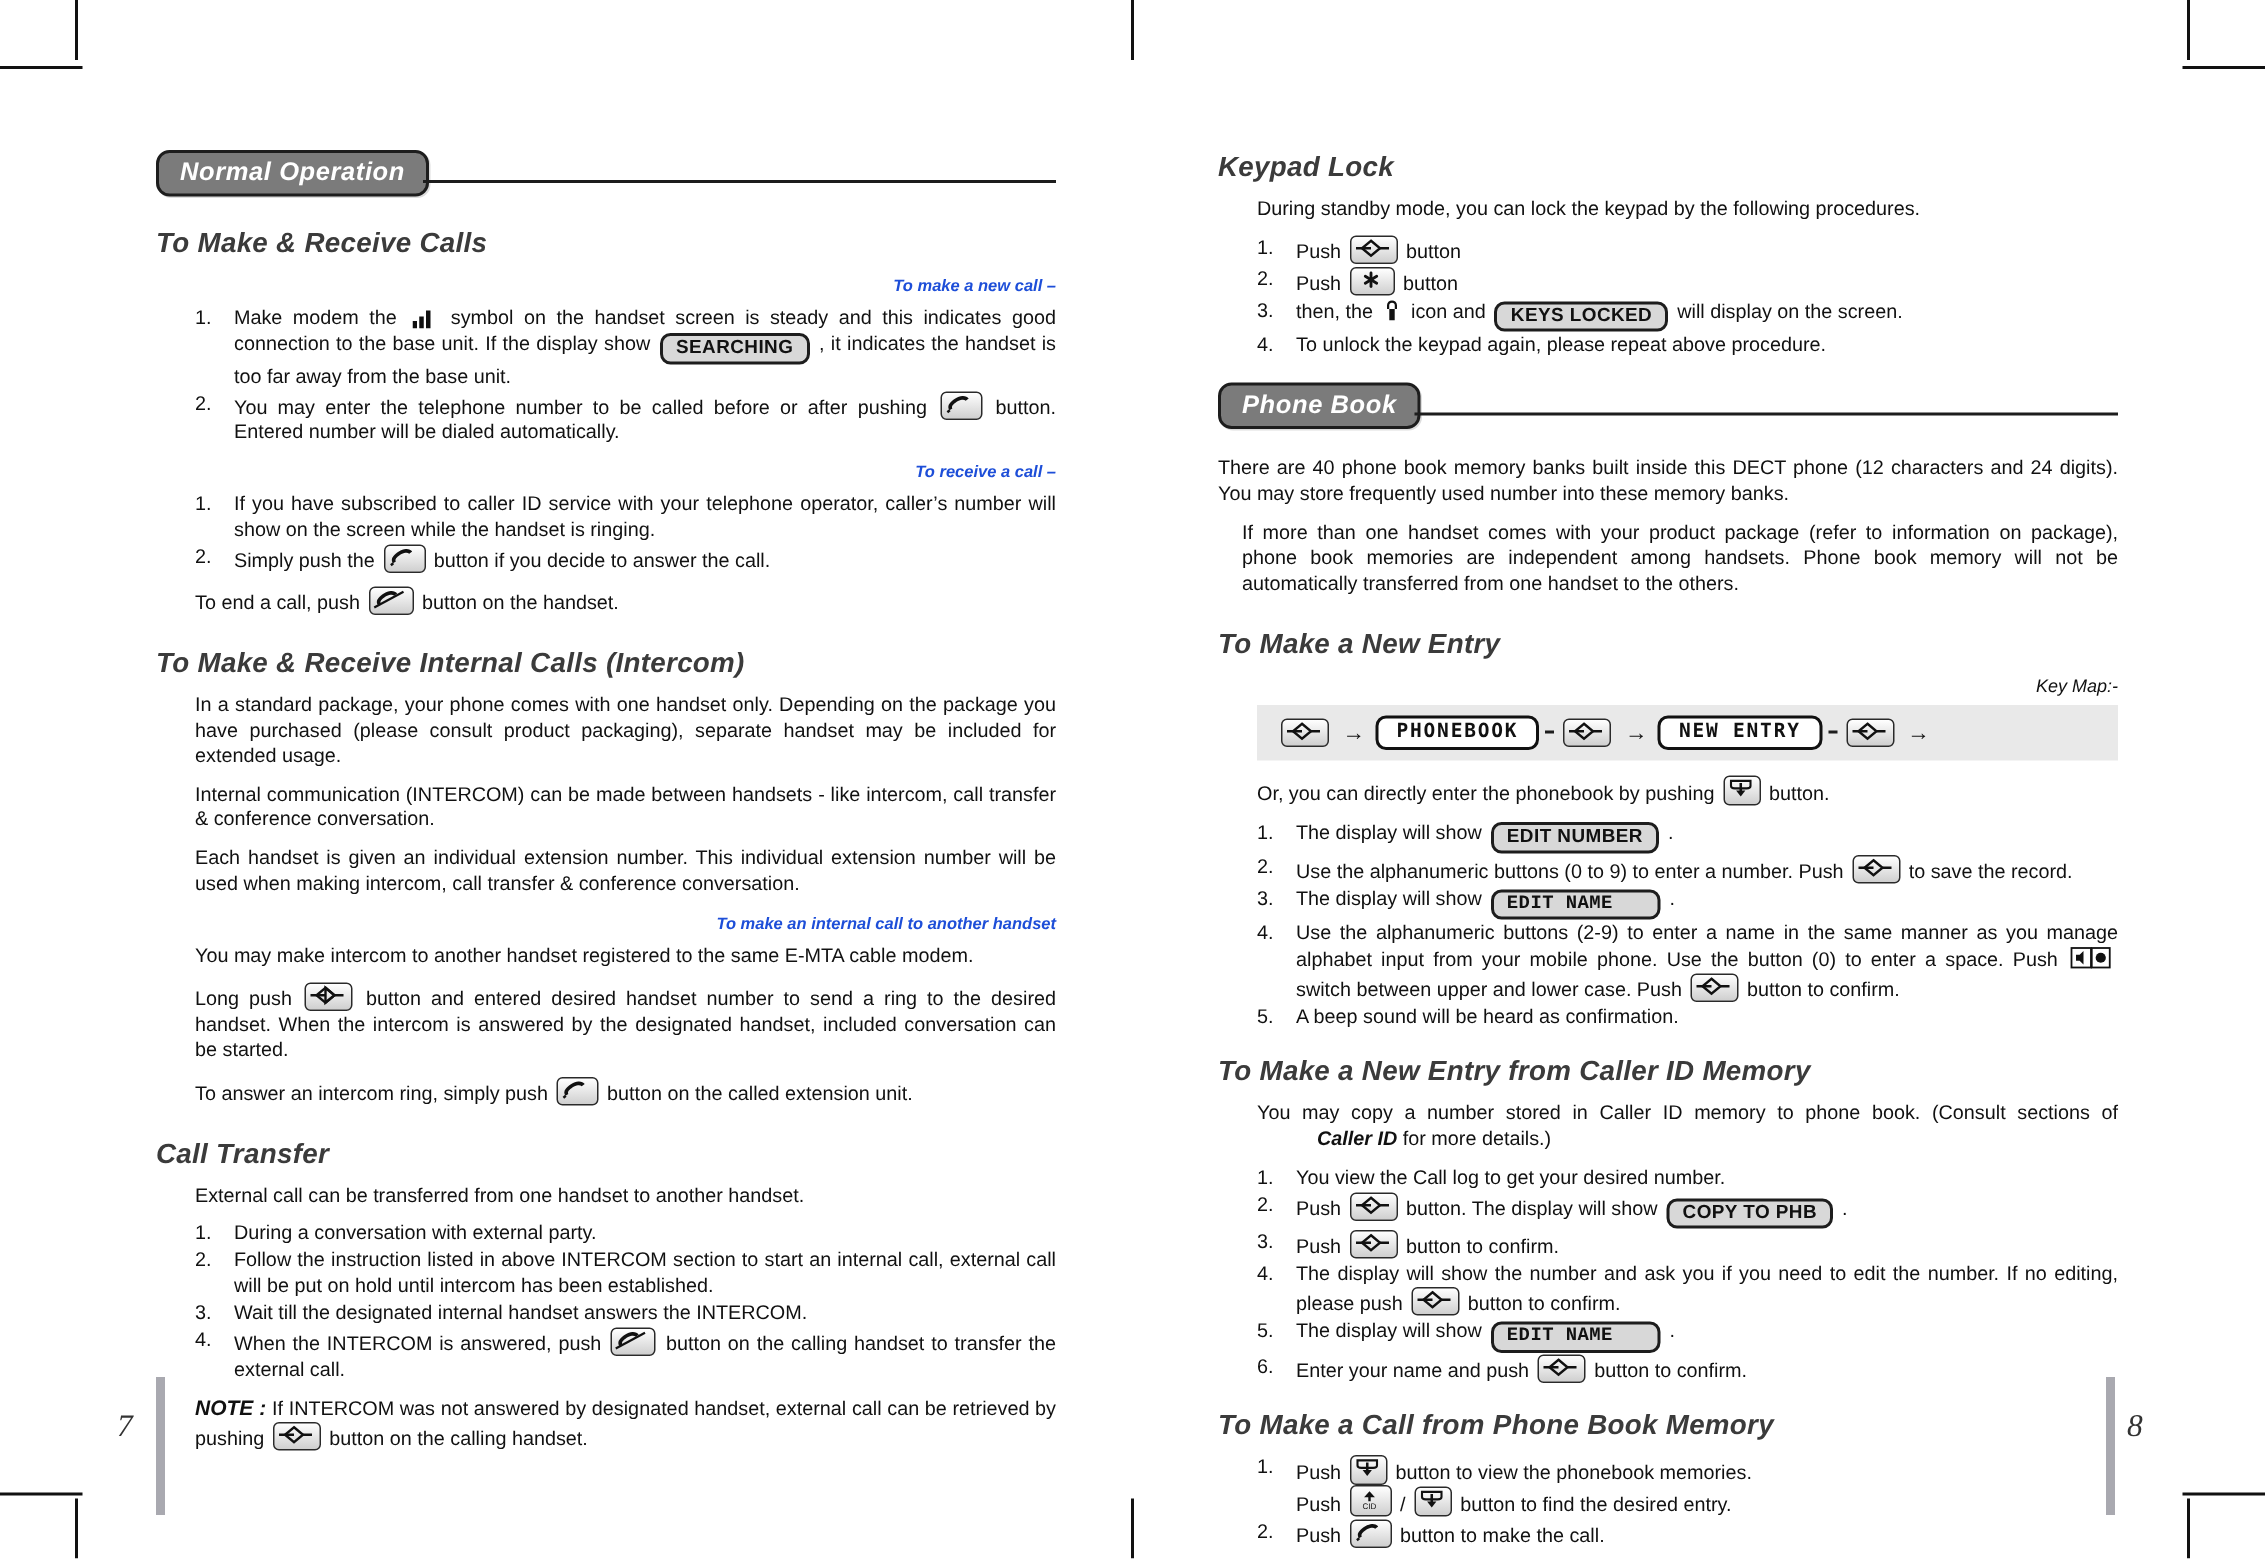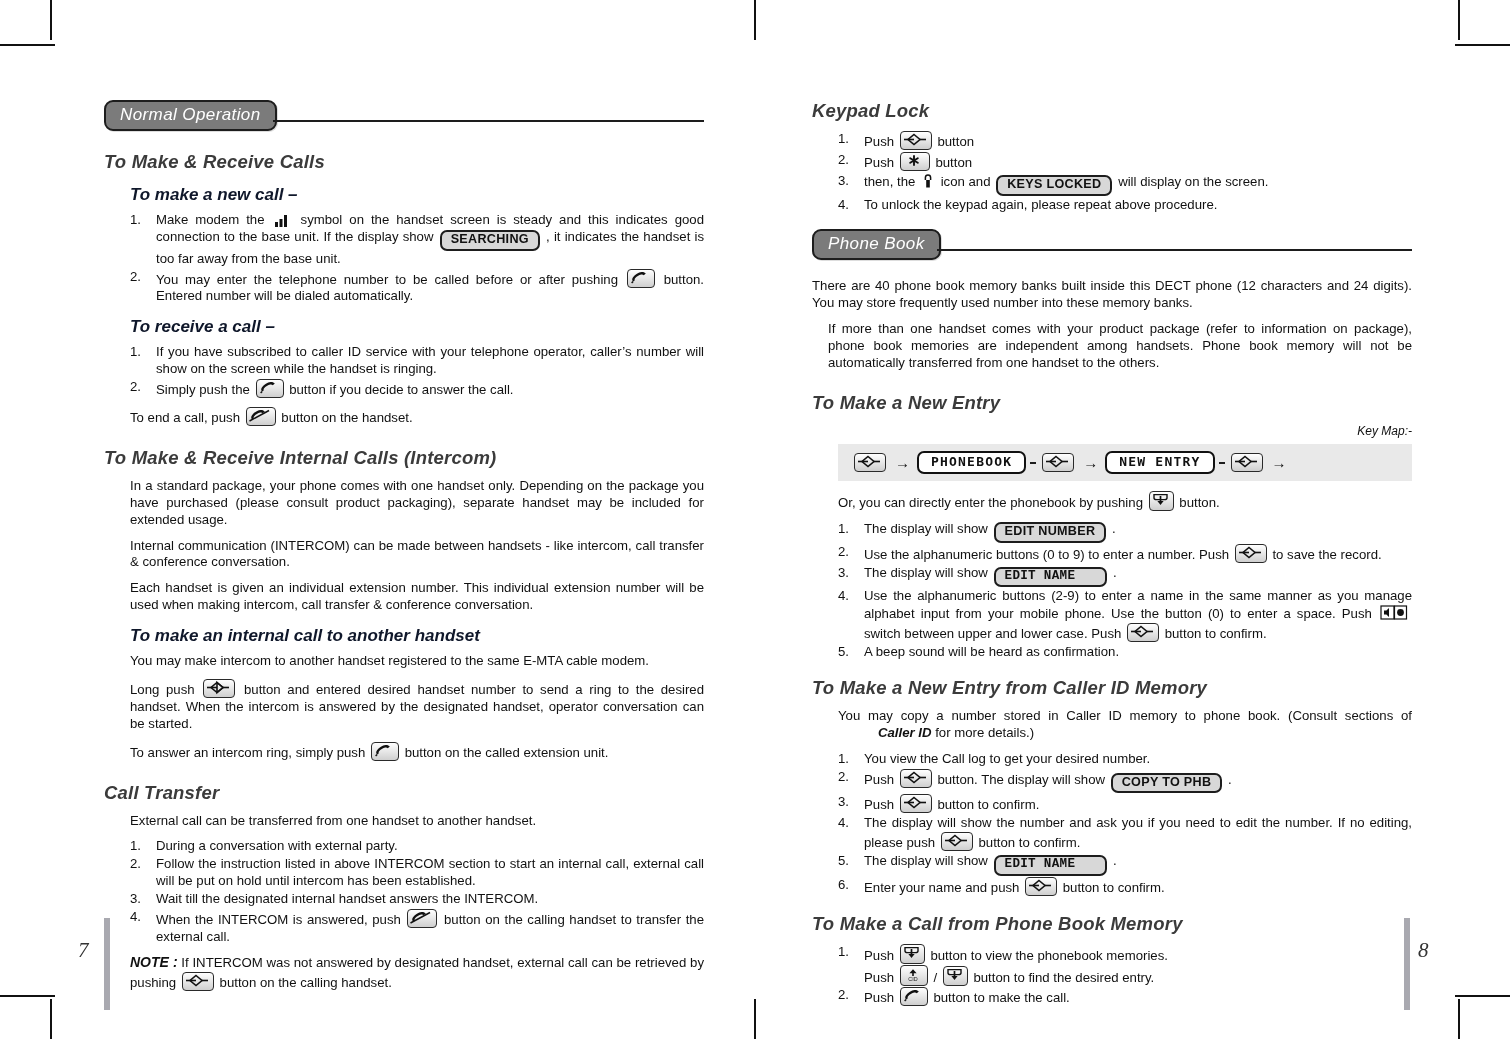--- a/index.html
+++ b/index.html
@@ -56,21 +56,21 @@
     margin-bottom: 18px;
   }
   .banner {
     display: inline-block;
     background: #7b7b7b;
     color: #ffffff;
     border: 2px solid #1d1d1d;
     border-radius: 9px;
     padding: 3px 14px 4px 14px;
     font-style: italic;
-    font-weight: normal;
+    font-weight: bold;
     font-size: 17px;
     letter-spacing: 0.4px;
     white-space: nowrap;
     box-shadow: 1px 1px 0 #00000022;
   }
   .banner-rule {
     flex: 1;
     height: 2px;
     background: #1d1d1d;
     margin-left: -4px;
@@ -83,23 +83,24 @@
     font-weight: bold;
     font-size: 18.5px;
     color: #3b3b3b;
     margin: 20px 0 9px 0;
     letter-spacing: 0.2px;
   }
   h2.sec.tight { margin-top: 16px; }
   h3.sub {
     font-style: italic;
     font-weight: bold;
-    font-size: 17px;
-    color: #0f172a;
+    font-size: 11px;
+    color: #1d4ed8;
     margin: 12px 0 7px 26px;
+    text-align: right;
   }
 
   
   .body, .note {
     font-size: 13.2px;
     line-height: 1.28;
     margin: 0 0 9px 26px;
     text-align: justify;
   }
   .body.nj { text-align: left; }
@@ -319,21 +320,21 @@
   <p class="body">
     <span>Long push</span>
     <span class="key key-menu">
       <svg width="28" height="15" viewBox="0 0 28 15">
           <path d="M13 2.5l6 5-6 5z" fill="none" stroke="#111" stroke-width="1.6"></path>
           <path d="M13 2.5l6 5-6 5-6-5z" fill="none" stroke="#111" stroke-width="1.6"></path>
           <path d="M3 7.5h10" stroke="#111" stroke-width="1.6"></path>
           <path d="M19 7.5h6" stroke="#111" stroke-width="1.6"></path>
         </svg>
     </span>
-    <span>button and entered desired handset number to send a ring to the desired handset. When the intercom is answered by the designated handset, operator conversation can be started.</span>
+    <span>button and entered desired handset number to send a ring to the desired handset. When the intercom is answered by the designated handset, included conversation can be started.</span>
   </p>
 
   <p class="body nj">
     <span>To answer an intercom ring, simply push</span>
     <span class="key key-talk">
       <svg width="24" height="15" viewBox="0 0 24 15">
           <path d="M5 11.5c-1-1.2-1.2-3 .2-4.6C7 4.6 10.5 2.2 13.6 2c1.9-.1 3.4.6 4.2 1.6l-2 1.6c-.6-.6-1.5-.9-2.5-.7-2.2.3-5 2.2-6.2 3.7-.6.8-.6 1.6-.2 2.1z" fill="#111"></path>
           <path d="M3.6 12.8l1.6-1.3" stroke="#111" stroke-width="1.6"></path>
         </svg>
     </span>
@@ -382,20 +383,21 @@
     </span>
     <span>button on the calling handset.</span>
   </p>
 
 </div>
 
 <div class="page page-right">
 
   <h2 class="sec" style="margin-top:0;">Keypad Lock</h2>
 
+  <p class="body nj">During standby mode, you can lock the keypad by the following procedures.</p>
 
   <ol class="steps">
     <li>
       <span class="num">1.</span>
       <span>Push</span>
       <span class="key key-menu">
         <svg width="28" height="15" viewBox="0 0 28 15">
             <path d="M13 2.5l6 5-6 5-6-5z" fill="none" stroke="#111" stroke-width="1.6"></path>
             <path d="M3 7.5h10" stroke="#111" stroke-width="1.6"></path>
             <path d="M19 7.5h6" stroke="#111" stroke-width="1.6"></path>

